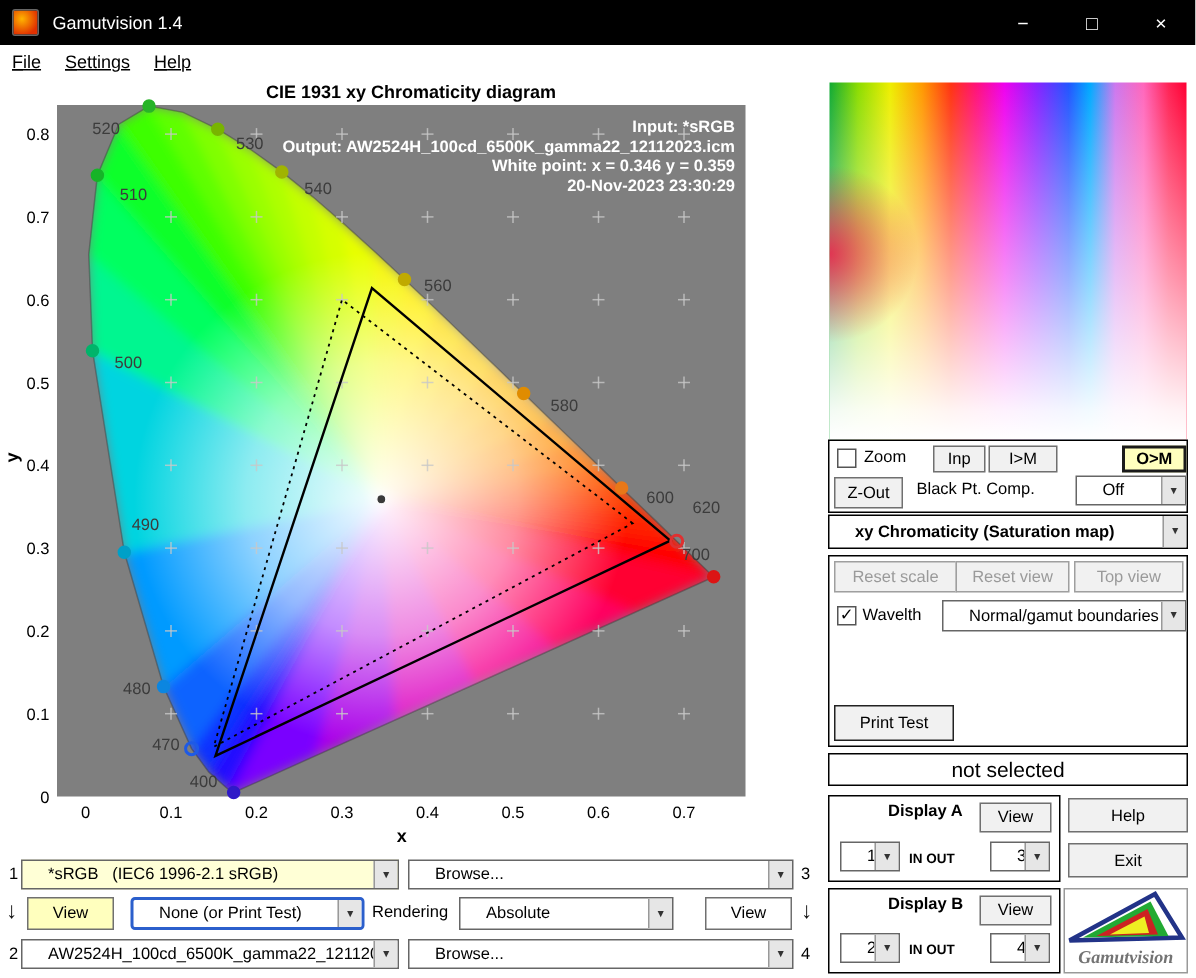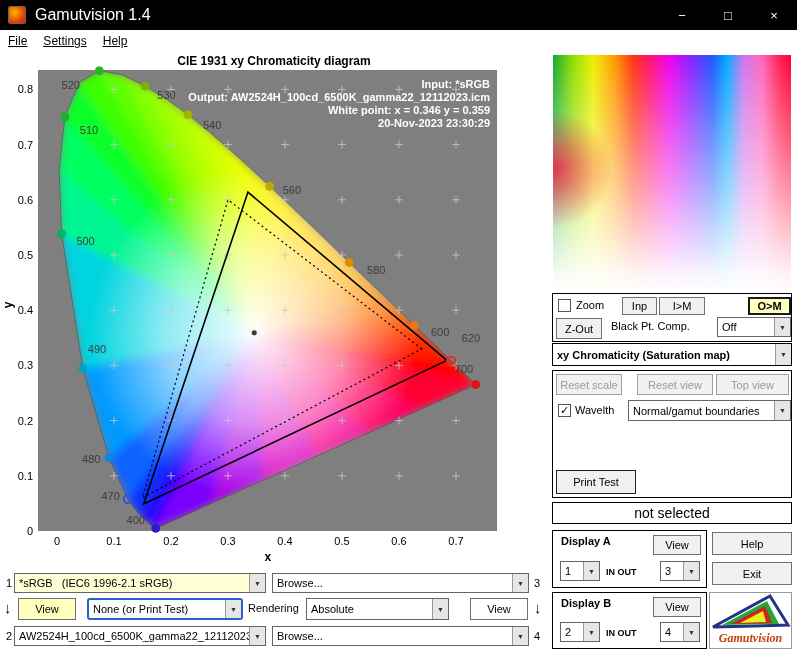--- a/index.html
+++ b/index.html
@@ -2,57 +2,57 @@
 <html><head>
 <meta charset="utf-8">
 <style>
   *{margin:0;padding:0;box-sizing:border-box;font-family:"Liberation Sans",sans-serif;}
   html,body{width:797px;height:652px;}
   body{position:relative;background:#fff;overflow:hidden;}
   .abs{position:absolute;}
   
   .titlebar{position:absolute;left:0;top:0;width:797px;height:30px;background:#000;display:flex;align-items:center;}
   .app-icon{width:18px;height:18px;margin-left:8px;border-radius:2px;background:radial-gradient(circle at 35% 35%,#ffb400,#e03000 75%);border:1px solid #666;}
-  .title-text{color:#fff;font-size:16px;margin-left:9px;}
+  .title-text{color:#fff;font-size:12px;margin-left:9px;}
   .win-btns{margin-left:auto;display:flex;height:100%;}
   .win-btn{width:46px;height:100%;color:#fff;display:flex;align-items:center;justify-content:center;font-size:13px;cursor:default;}
   
   .menubar{position:absolute;left:0;top:30px;width:797px;height:22px;background:#fff;display:flex;align-items:center;text-decoration:underline;}
   .menu-item{font-size:12px;padding:2px 8px;color:#000;}
   .menu-item::first-letter{text-decoration:underline;}
   
   .chart-area{position:absolute;left:0;top:52px;width:548px;height:520px;}
   .chart-title{position:absolute;left:0;top:2px;width:548px;text-align:center;font-size:12px;font-weight:bold;color:#000;}
   #chart-svg{position:absolute;left:0;top:0;}
   
   .btn{background:#f1f1f1;border:1px solid #707070;font-size:11px;display:flex;align-items:center;justify-content:center;color:#000;}
   .btn.sel{background:#ffffbe;border:2px solid #1a1a1a;font-weight:bold;}
   .btn.disabled{color:#9a9a9a;border:1px solid #9f9f9f;}
   .btn.yellow{background:#ffffbe;}
-  .combo{background:#fff;border:1px solid #666;display:flex;align-items:center;font-size:11px;overflow:hidden;}
+  .combo{background:#fff;border:1px solid #666;display:flex;align-items:center;font-size:11px;overflow:hidden;padding-left:13px;}
   .combo .txt{flex:1;padding:0 4px;white-space:pre;overflow:hidden;color:#000;}
   .combo .arw{width:16px;align-self:stretch;background:#e6e6e6;border-left:1px solid #999;display:flex;align-items:center;justify-content:center;font-size:7px;color:#333;flex:0 0 16px;}
   .combo.bold .txt{font-weight:bold;}
   .combo.focus{border:2px solid #2b5fcc;border-radius:3px;}
   .chkbox{width:13px;height:13px;background:#fff;border:1px solid #555;display:flex;align-items:center;justify-content:center;font-size:11px;line-height:11px;color:#000;}
   .grpbox{border:1px solid #000;background:#fff;}
   .lbl{font-size:11px;color:#000;display:flex;align-items:center;white-space:nowrap;}
   .num-lbl{font-size:11px;color:#000;}
   .arrow-glyph{font-size:15px;font-weight:bold;color:#111;}
-  .grp-title{font-size:11px;font-weight:bold;color:#000;position:absolute;}
+  .grp-title{font-size:11px;font-weight:bold;color:#000;position:absolute;margin-left:31px;}
   .inout{font-size:9px;font-weight:bold;color:#000;position:absolute;}
   
   .sat-map{position:absolute;left:553px;top:55px;width:238px;height:238px;
     background:
       radial-gradient(circle at 0% 48%, rgba(255,0,60,0.75), rgba(255,0,60,0) 22%),
       linear-gradient(to bottom, rgba(255,255,255,0) 0%, rgba(255,255,255,0.55) 55%, rgba(255,255,255,0.95) 92%, #ffffff 100%),
       linear-gradient(90deg,#11aa33 0%,#8cdc00 8%,#eeee00 17%,#ff9900 26%,#ff3311 34%,#ff1177 41%,#ee00ee 49%,#8822ff 58%,#2255ff 67%,#00aaff 73%,#cc77ee 80%,#ff66bb 88%,#ff2255 95%,#ff0033 100%);}
   .status-box{display:flex;align-items:center;justify-content:center;font-size:14px;color:#000;}
   .logo-box{position:absolute;left:709px;top:592px;width:83px;height:57px;border:1px solid #999;background:#fff;}
-  .logo-text{position:absolute;left:0;bottom:2px;width:100%;text-align:center;font-family:"Liberation Serif",serif;font-style:italic;font-weight:bold;font-size:12px;color:#c2410c;}
+  .logo-text{position:absolute;left:0;bottom:2px;width:100%;text-align:center;font-family:"Liberation Serif",serif;font-style:italic;font-weight:bold;font-size:12px;color:#737373;}
 </style>
 </head>
 <body>
 
 <div class="titlebar">
   <div class="app-icon"></div>
   <div class="title-text">Gamutvision 1.4</div>
   <div class="win-btns">
     <div class="win-btn">−</div>
     <div class="win-btn">□</div>
@@ -315,21 +315,21 @@
   <span class="txt">Off</span>
   <span class="arw">▼</span>
 </div>
 
 <div class="abs combo bold" style="left:552px;top:343px;width:240px;height:23px;border:1px solid #000;">
   <span class="txt">xy Chromaticity (Saturation map)</span>
   <span class="arw">▼</span>
 </div>
 
 <div class="abs grpbox" style="left:552px;top:370px;width:240px;height:128px;"></div>
-<div class="abs btn disabled" style="left:556px;top:374px;width:66px;height:21px;">Reset scale</div>
+<div class="abs btn disabled" style="left:556px;top:374px;width:82px;height:21px;">Reset scale</div>
 <div class="abs btn disabled" style="left:637px;top:374px;width:76px;height:21px;">Reset view</div>
 <div class="abs btn disabled" style="left:716px;top:374px;width:73px;height:21px;">Top view</div>
 <div class="abs chkbox" style="left:558px;top:404px;">
     <span>✓</span>
   </div>
 <div class="abs lbl" style="left:575px;top:404px;">Wavelth</div>
 <div class="abs combo" style="left:628px;top:400px;width:163px;height:21px;">
   <span class="txt">Normal/gamut boundaries</span>
   <span class="arw">▼</span>
 </div>

